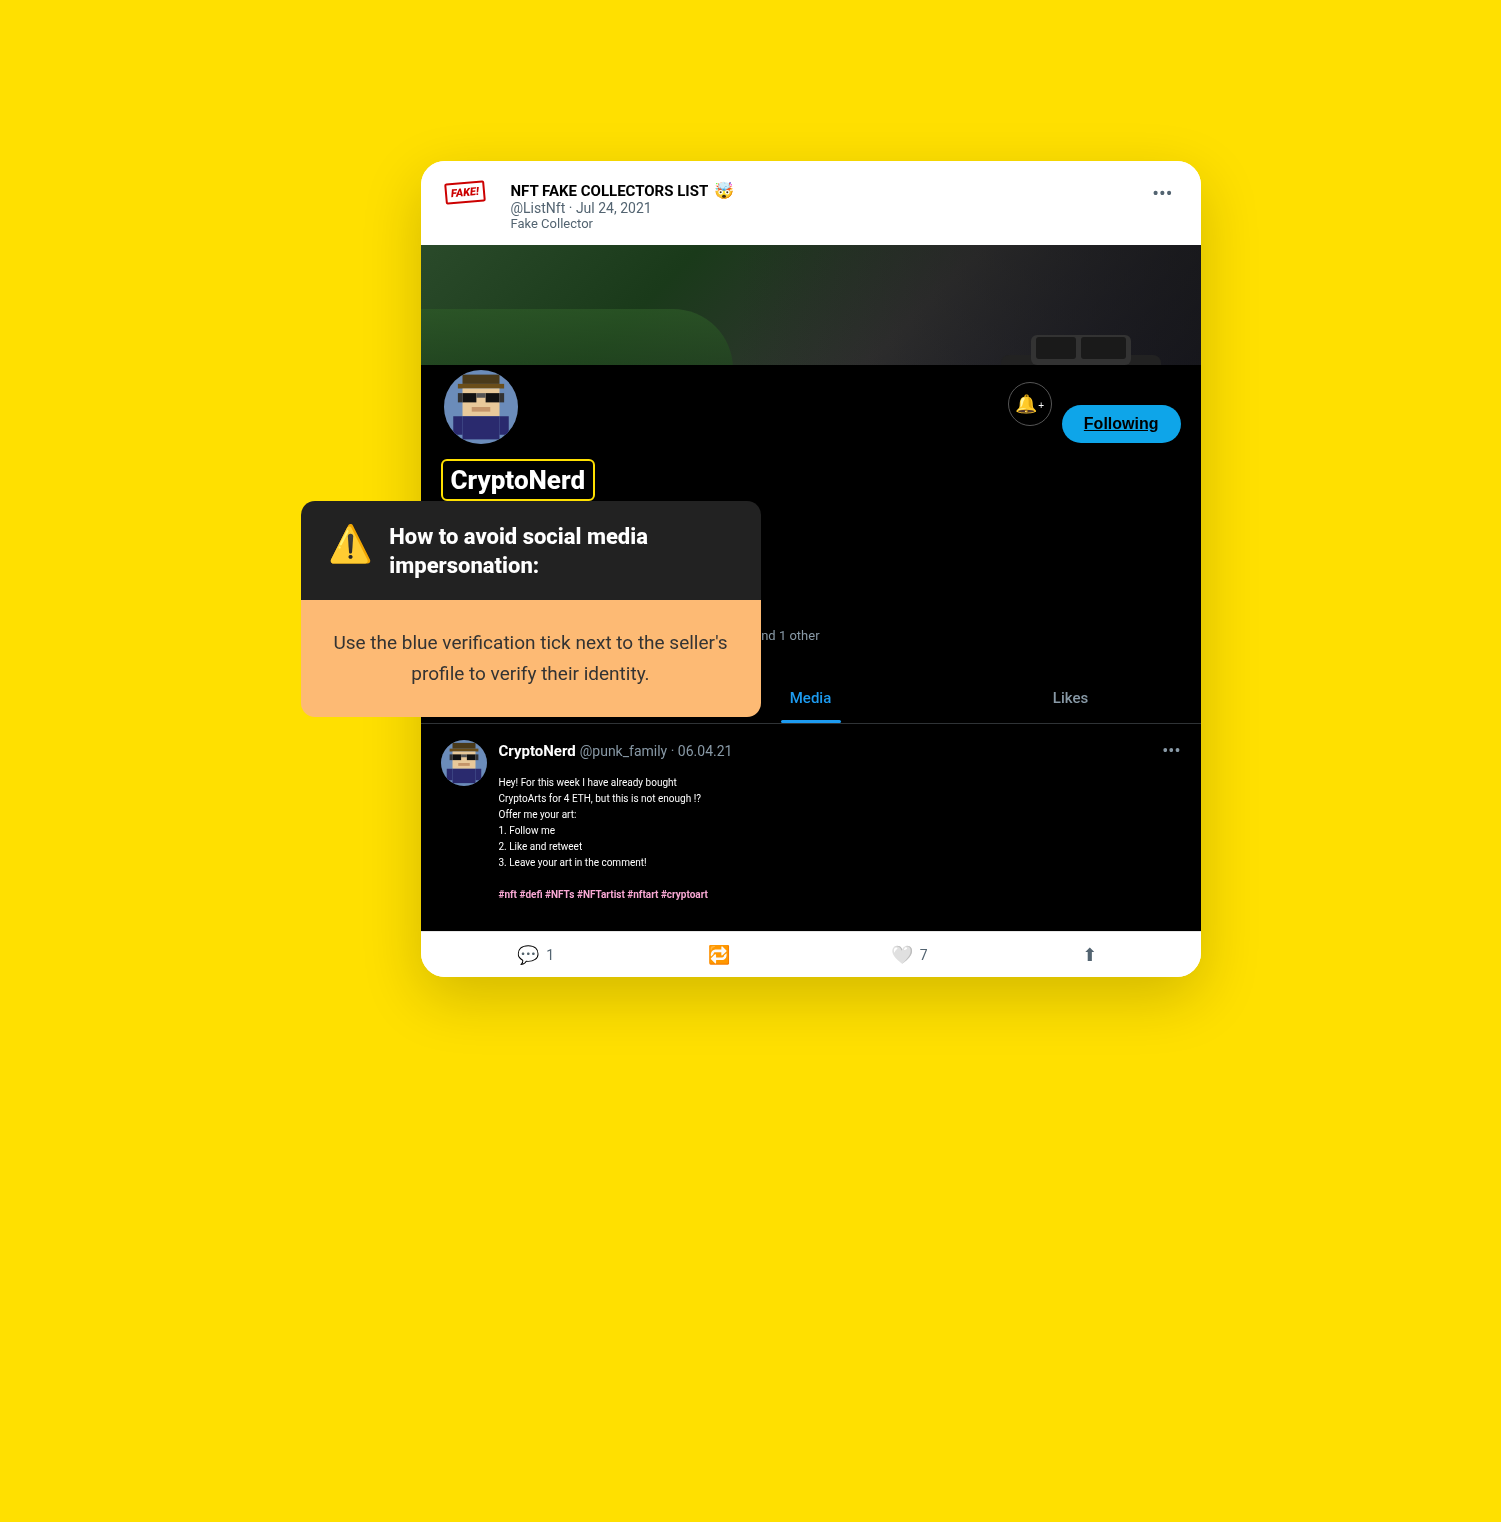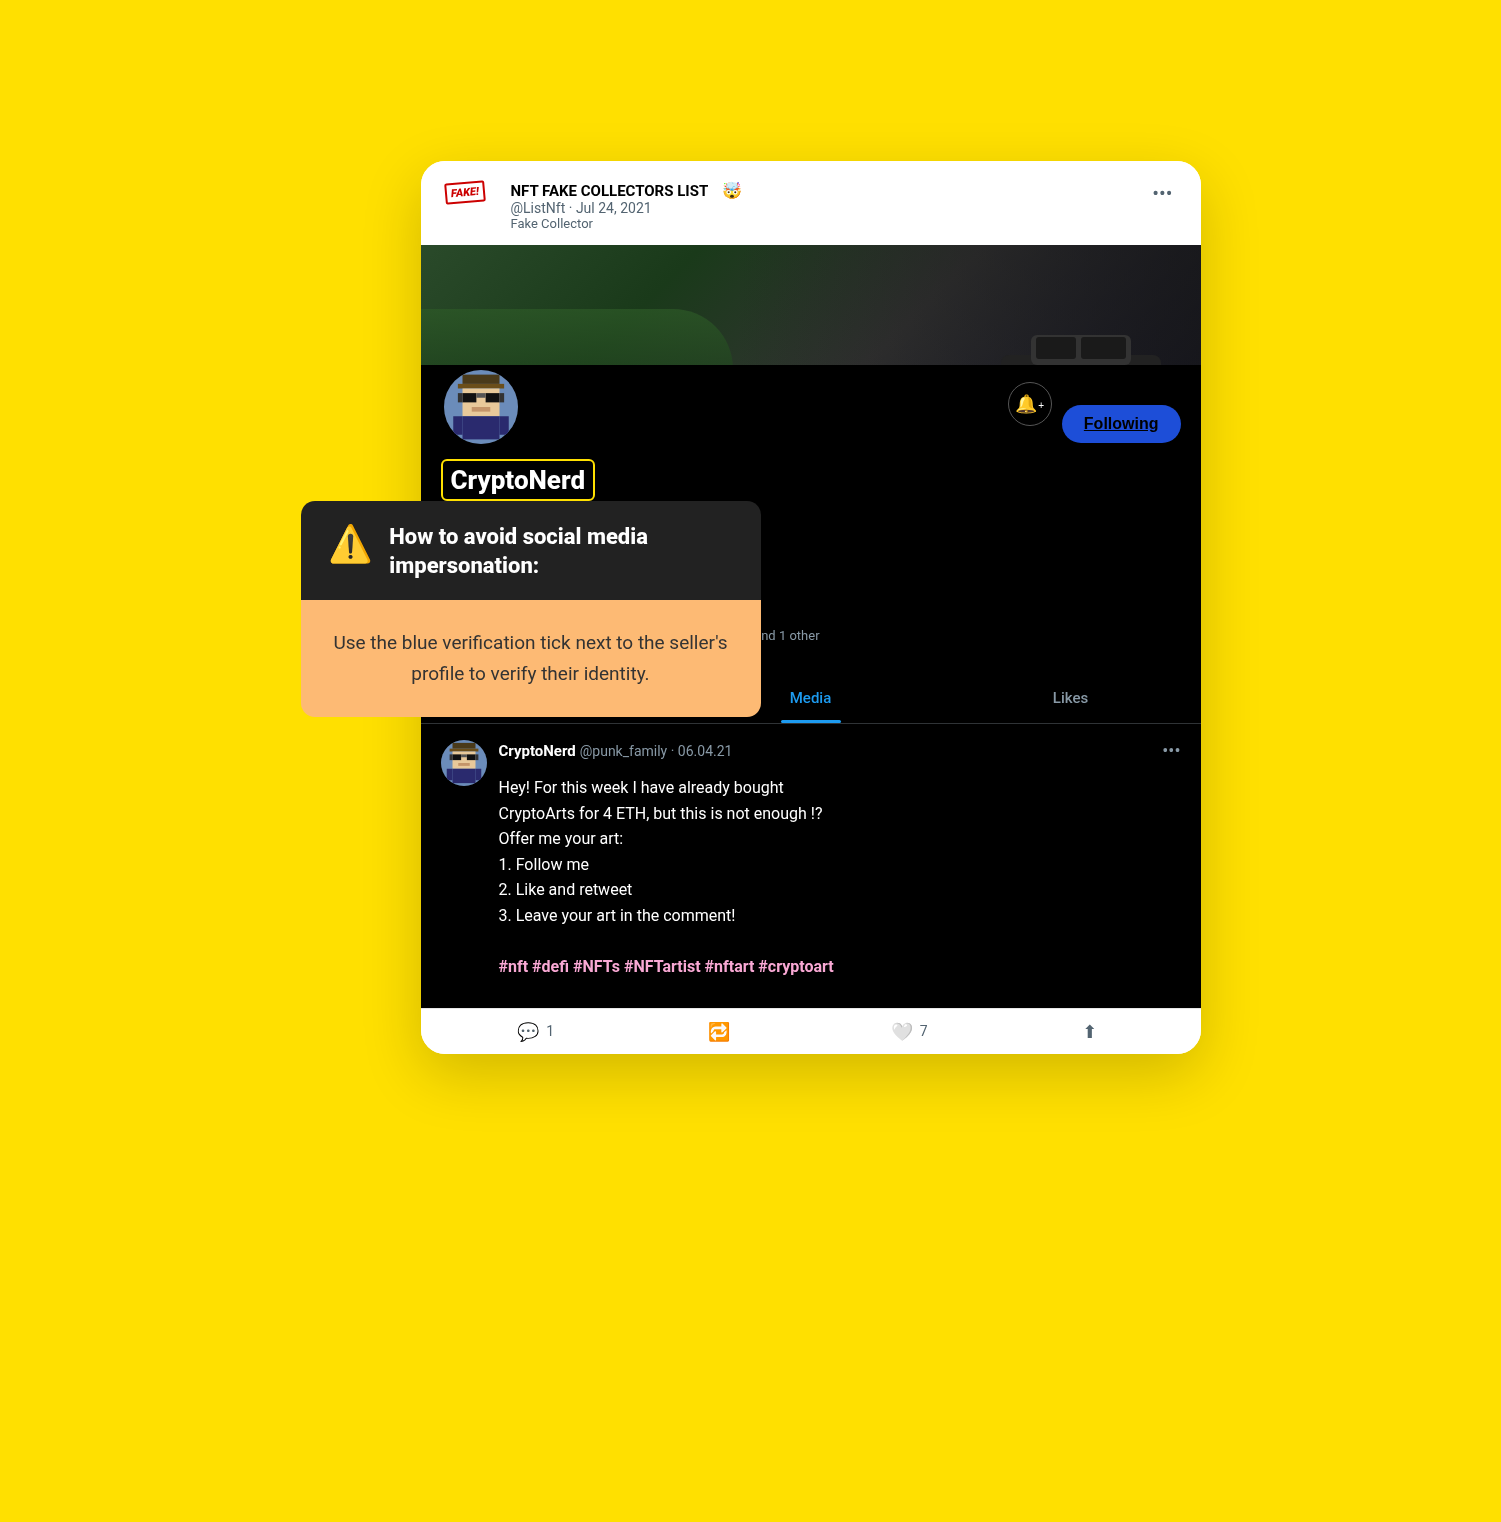--- a/index.html
+++ b/index.html
@@ -65,21 +65,21 @@
     .tweet-header-info {
       flex: 1;
     }
 
     .tweet-user-name {
       font-weight: 700;
       font-size: 15px;
       color: #000;
       display: flex;
       align-items: center;
-      gap: 14px;
+      gap: 6px;
     }
 
     .tweet-emoji {
       font-size: 16px;
     }
 
     .tweet-handle-date {
       font-size: 14px;
       color: #536471;
     }
@@ -168,21 +168,21 @@
       background: transparent;
       color: #fff;
       display: flex;
       align-items: center;
       justify-content: center;
       font-size: 18px;
       cursor: pointer;
     }
 
     .following-button {
-      background: #1d4ed8;
+      background: #0ea5e9;
       color: #000;
       font-weight: 700;
       font-size: 16px;
       padding: 10px 22px;
       border-radius: 22px;
       border: none;
       cursor: pointer;
       text-decoration: underline;
       margin-top: 40px;
     }
@@ -329,21 +329,21 @@
       color: #8899a6;
     }
 
     .inner-tweet-more {
       color: #8899a6;
       font-size: 18px;
     }
 
     .inner-tweet-text {
       color: #fff;
-      font-size: 16px;
+      font-size: 10px;
       line-height: 1.6;
       margin-bottom: 12px;
     }
 
     .inner-tweet-text .hashtag {
       color: #1d9bf0;
       text-decoration: none;
     }
 
     .tweet-actions {

